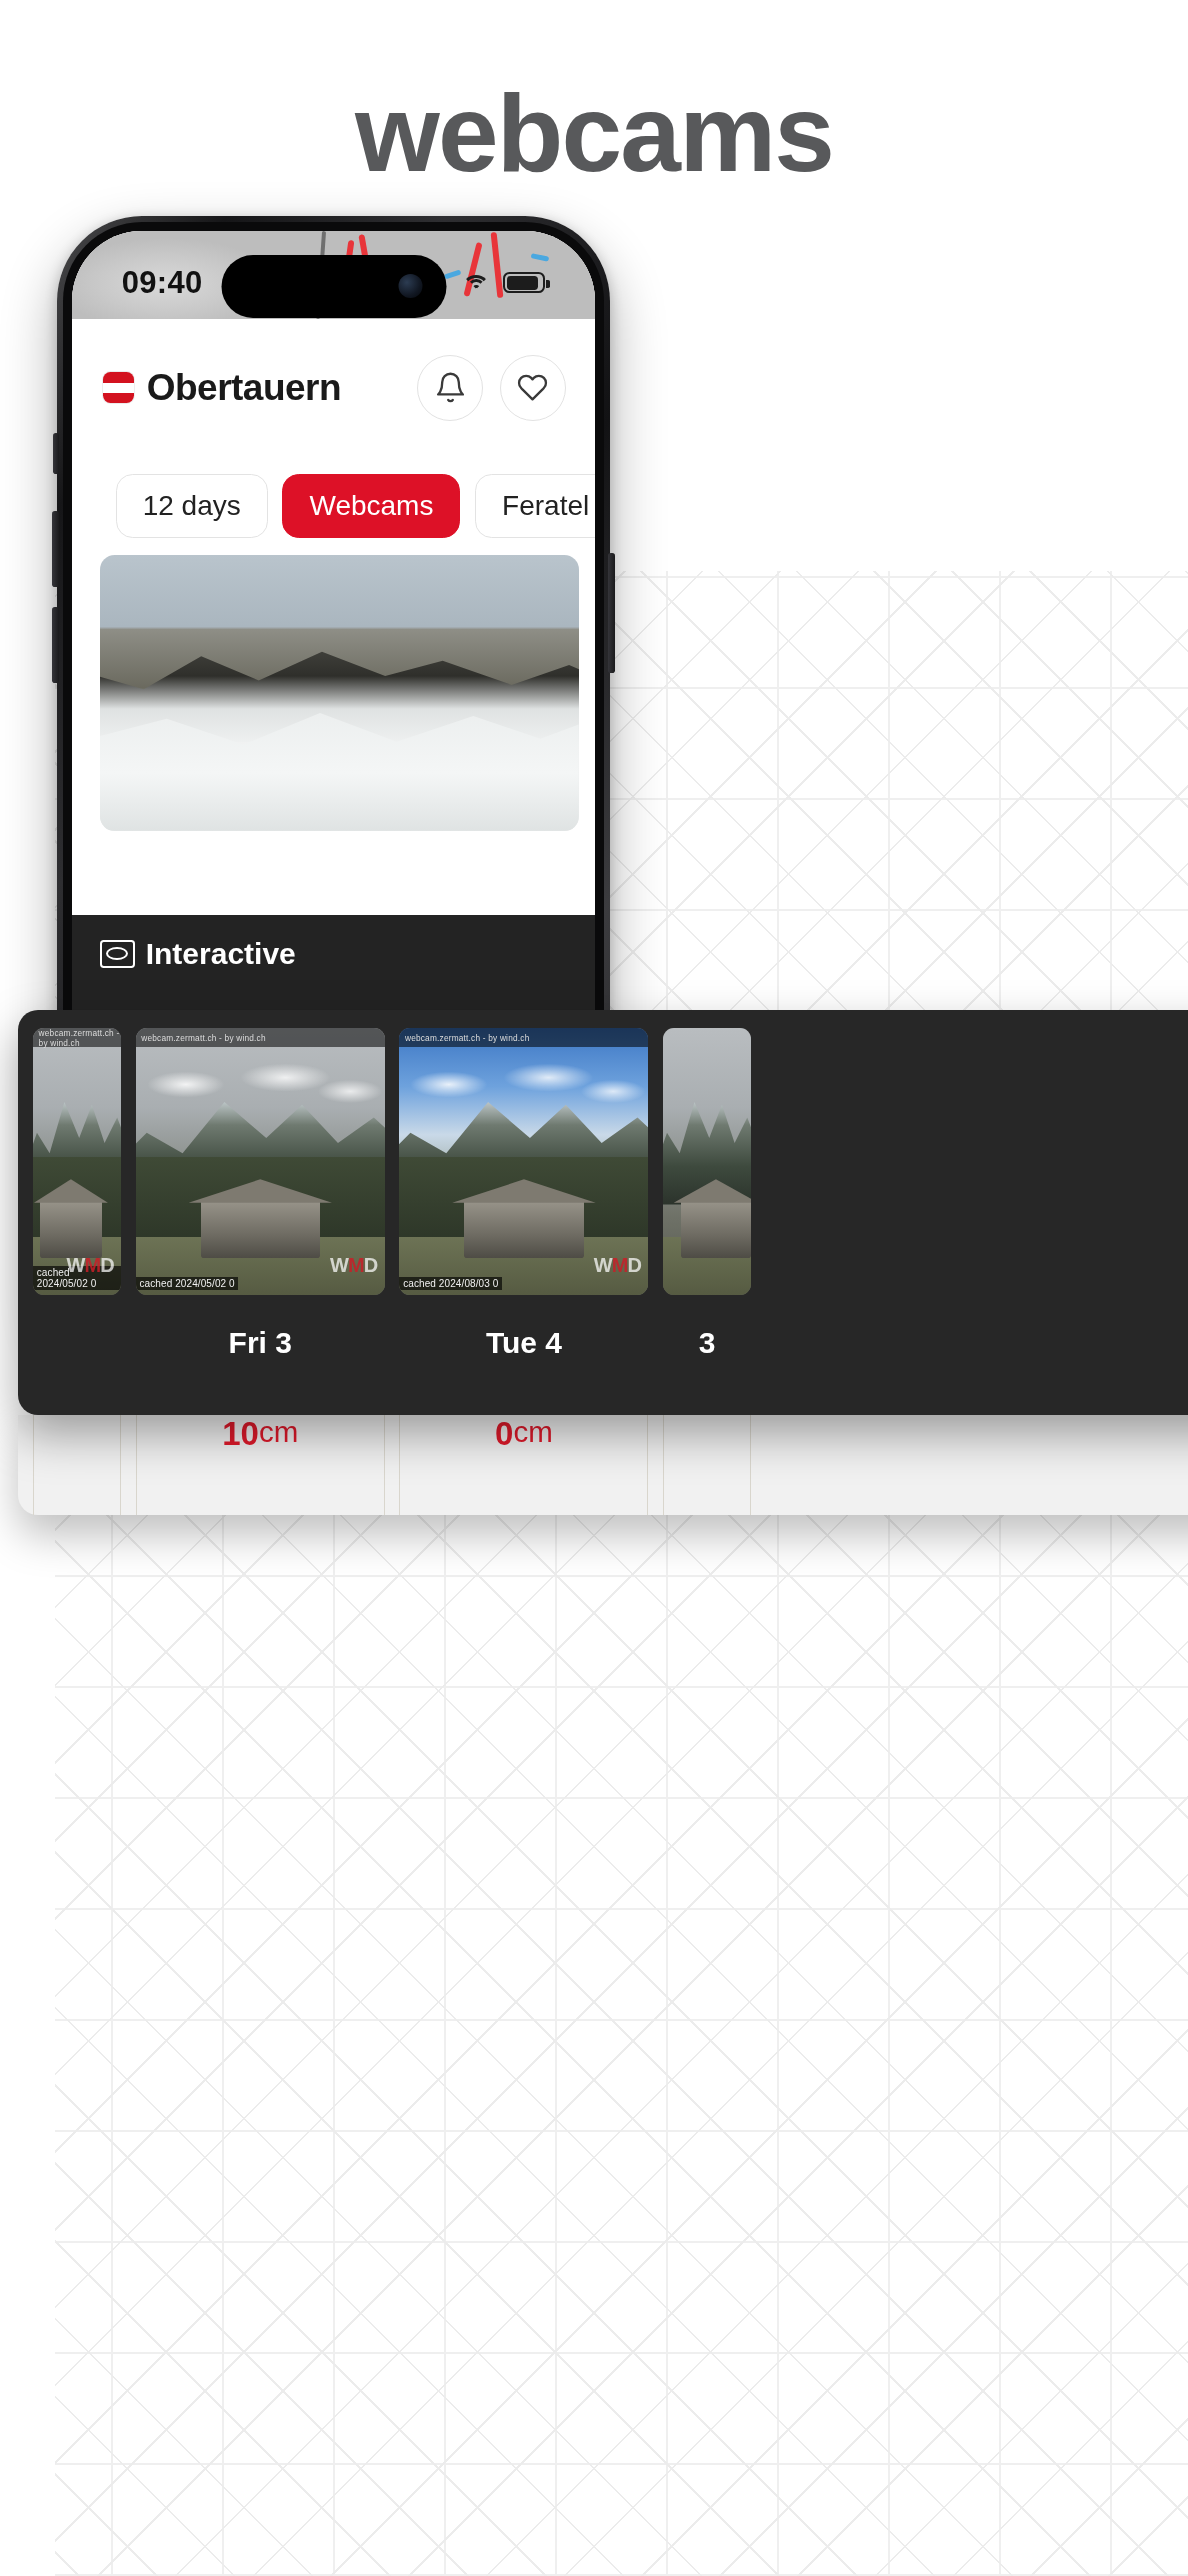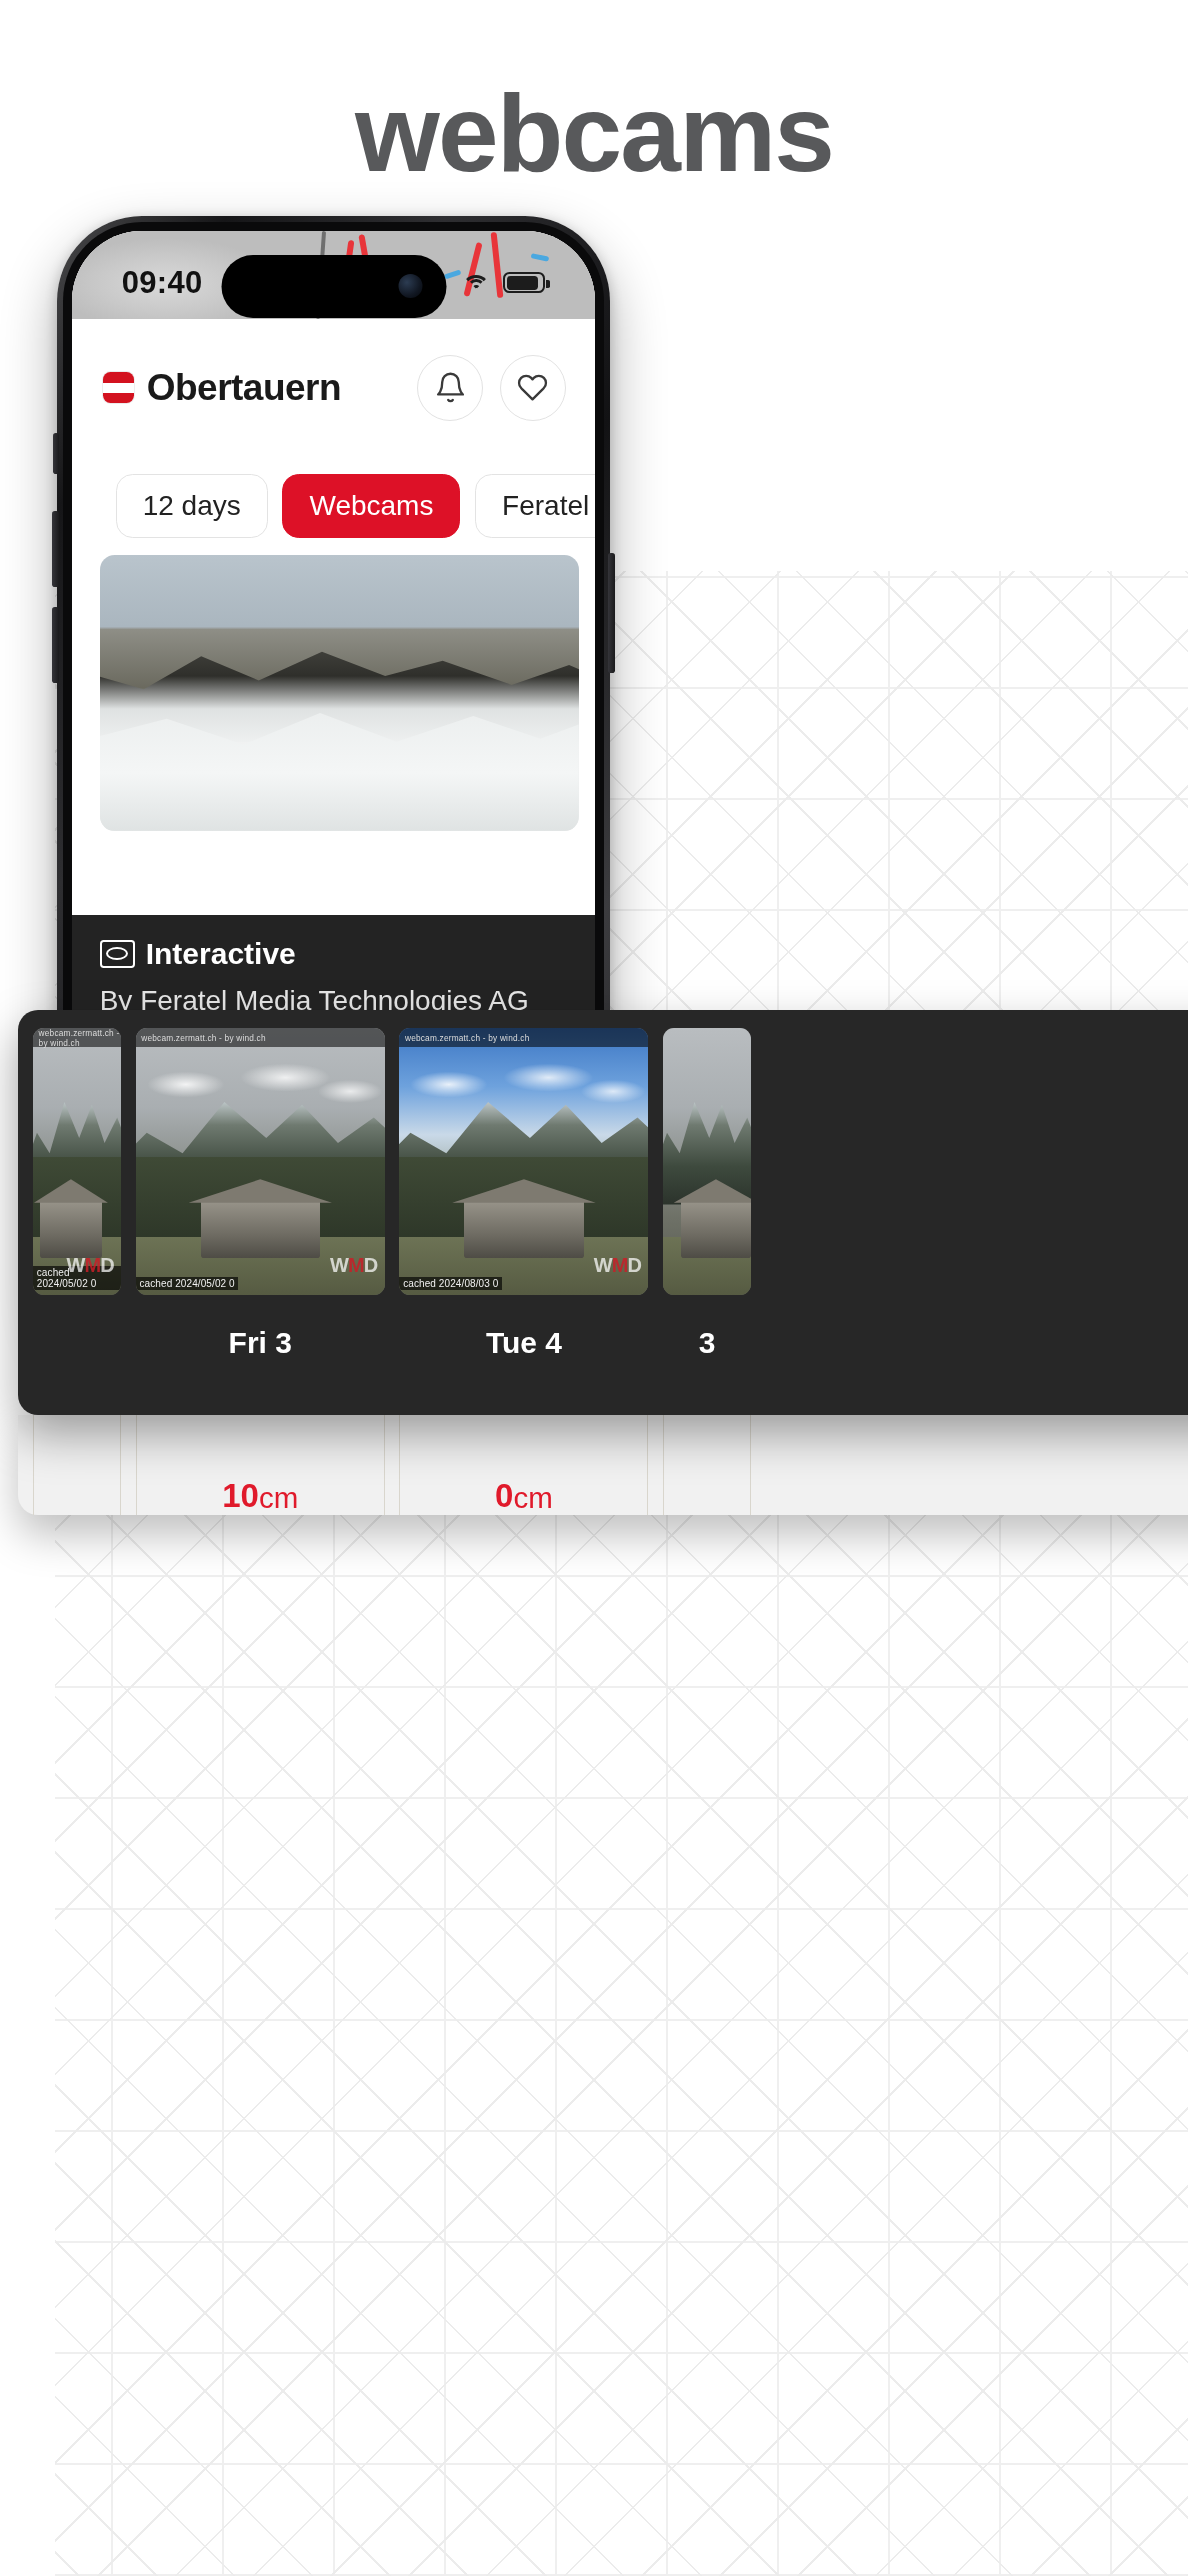--- a/index.html
+++ b/index.html
@@ -305,21 +305,21 @@
     font-size:30px; font-weight:700; color:#fff; flex:0 0 auto; }
   .ov-day.partial { width:88px; }
   .ov-day.full { width:249px; }
 
   #overlay-snow {
     position:absolute; left:18.4px; top:1415px; width:1246px; height:100px;
     background:#f1f1f1; z-index:19; border-bottom-left-radius:20px; border-bottom-right-radius:20px;
     display:flex; padding:0 14.7px; gap:14.7px;
     box-shadow: 0 20px 41px rgba(0,0,0,.25);
   }
-  .snow-cell { display:flex; align-items:flex-end; justify-content:center; flex:0 0 auto;
+  .snow-cell { display:flex; align-items:flex-start; justify-content:center; flex:0 0 auto;
     border-left:1.8px solid #d9d6cd; border-right:1.8px solid #d9d6cd; }
   .snow-cell.partial { width:88px; }
   .snow-cell.full { width:249px; }
   .snow-val { font-size:33px; font-weight:800; color:#e01a2b; }
   .snow-unit { font-size:29.5px; font-weight:400; color:#e01a2b; }
 </style>
 </head>
 <body>
 
 <div id="bg-pattern"></div>
@@ -400,21 +400,20 @@
     <div class="hero-cam">
       <div class="hero-ridge"></div>
       <div class="hero-snow"></div>
     </div>
 
     <div class="dark-card">
       <div class="int-row">
         <div class="pano-ico"></div>
         <div class="int-label">Interactive</div>
       </div>
-      <div class="int-sub">By Feratel Media Technologies AG</div>
 
       <div class="cam-card" id="cam-card-1">
         <div class="cam-sky"></div>
         <div class="cam-mtn"></div>
         <div class="cam-ground"></div>
         <div class="cam-building"></div>
         <div class="cam-pillar" style="left:22%"></div>
         <div class="cam-pillar" style="left:46%"></div>
         <div class="cam-pillar" style="left:70%"></div>
         <div class="obertauern-badge">OBERTAUERN</div>

